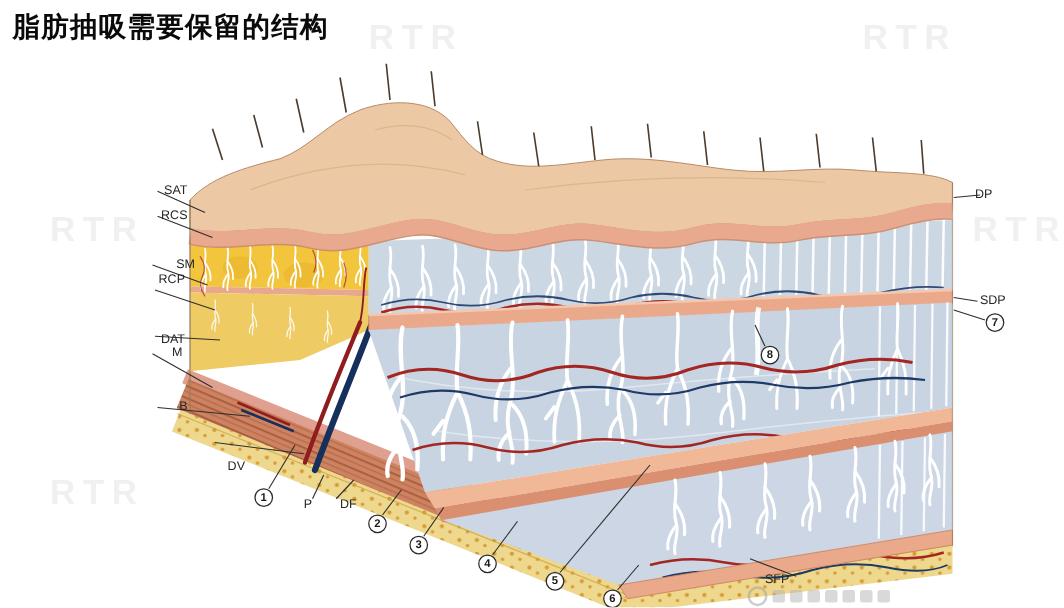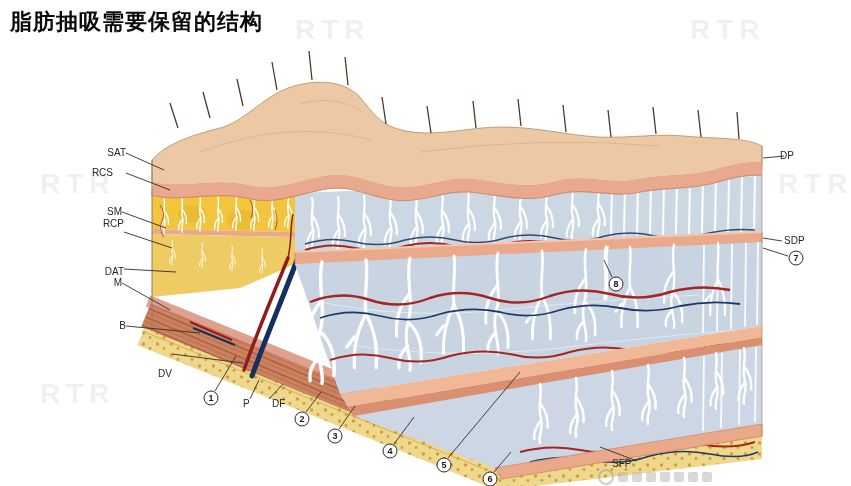--- a/index.html
+++ b/index.html
@@ -2,21 +2,21 @@
 <html><head>
 <meta charset="utf-8">
 <style>
   html,body{margin:0;padding:0;background:#ffffff;}
   .stage{position:relative;width:851px;height:486px;background:#fff;overflow:hidden;
          font-family:Liberation Sans, sans-serif;}
   .title{position:absolute;left:10px;top:7px;font-size:22px;font-weight:800;color:#0a0a0a;
          letter-spacing:1px;}
   svg.fig{position:absolute;left:0;top:0;}
   .lbl{position:absolute;font-size:10px;color:#262626;white-space:nowrap;line-height:12px;}
-  .lbl.r{transform:translateX(-100%);}
+  .lbl.r{transform:translateX(-100%);margin-left:24px;}
   .num{position:absolute;width:13px;height:13px;border:1.2px solid #2a2a2a;border-radius:50%;
        background:#fff;font-size:9px;font-weight:bold;line-height:13px;text-align:center;
        color:#1a1a1a;transform:translate(-50%,-50%);}
   .wm{position:absolute;font-size:28px;font-weight:bold;color:#8a8a8a;opacity:.12;
       letter-spacing:6px;pointer-events:none;}
   .footer-wm{position:absolute;left:598px;top:469px;display:flex;align-items:center;gap:4px;opacity:.5;}
   .footer-wm .ring{width:12px;height:12px;border:2px solid #9b9b9b;border-radius:50%;}
   .footer-wm .bar{width:10px;height:10px;background:#b3b3b3;border-radius:2px;}
 </style>
 </head>
@@ -250,22 +250,22 @@
       <line x1="306" y1="412" x2="321" y2="392"></line>
       <line x1="339" y1="429" x2="355" y2="406"></line>
       <line x1="394" y1="444" x2="414" y2="417"></line>
       <line x1="448" y1="458" x2="520" y2="372"></line>
       <line x1="494" y1="472" x2="511" y2="452"></line>
       <line x1="637" y1="461" x2="600" y2="447"></line>
     </g>
   </svg>
 
   <div class="lbl r" style="left:126px;top:147px">SAT</div>
-  <div class="lbl r" style="left:113px;top:167px">RCS</div>
-  <div class="lbl r" style="left:122px;top:206px">SM</div>
+  <div class="lbl r" style="left:126px;top:167px">RCS</div>
+  <div class="lbl r" style="left:132px;top:206px">SM</div>
   <div class="lbl r" style="left:124px;top:218px">RCP</div>
   <div class="lbl r" style="left:124px;top:266px">DAT</div>
   <div class="lbl r" style="left:122px;top:277px">M</div>
   <div class="lbl r" style="left:126px;top:320px">B</div>
   <div class="lbl r" style="left:172px;top:368px">DV</div>
   <div class="lbl" style="left:780px;top:150px">DP</div>
   <div class="lbl" style="left:784px;top:235px">SDP</div>
   <div class="lbl" style="left:243px;top:398px">P</div>
   <div class="lbl" style="left:272px;top:398px">DF</div>
   <div class="lbl" style="left:612px;top:458px">SFP</div>

